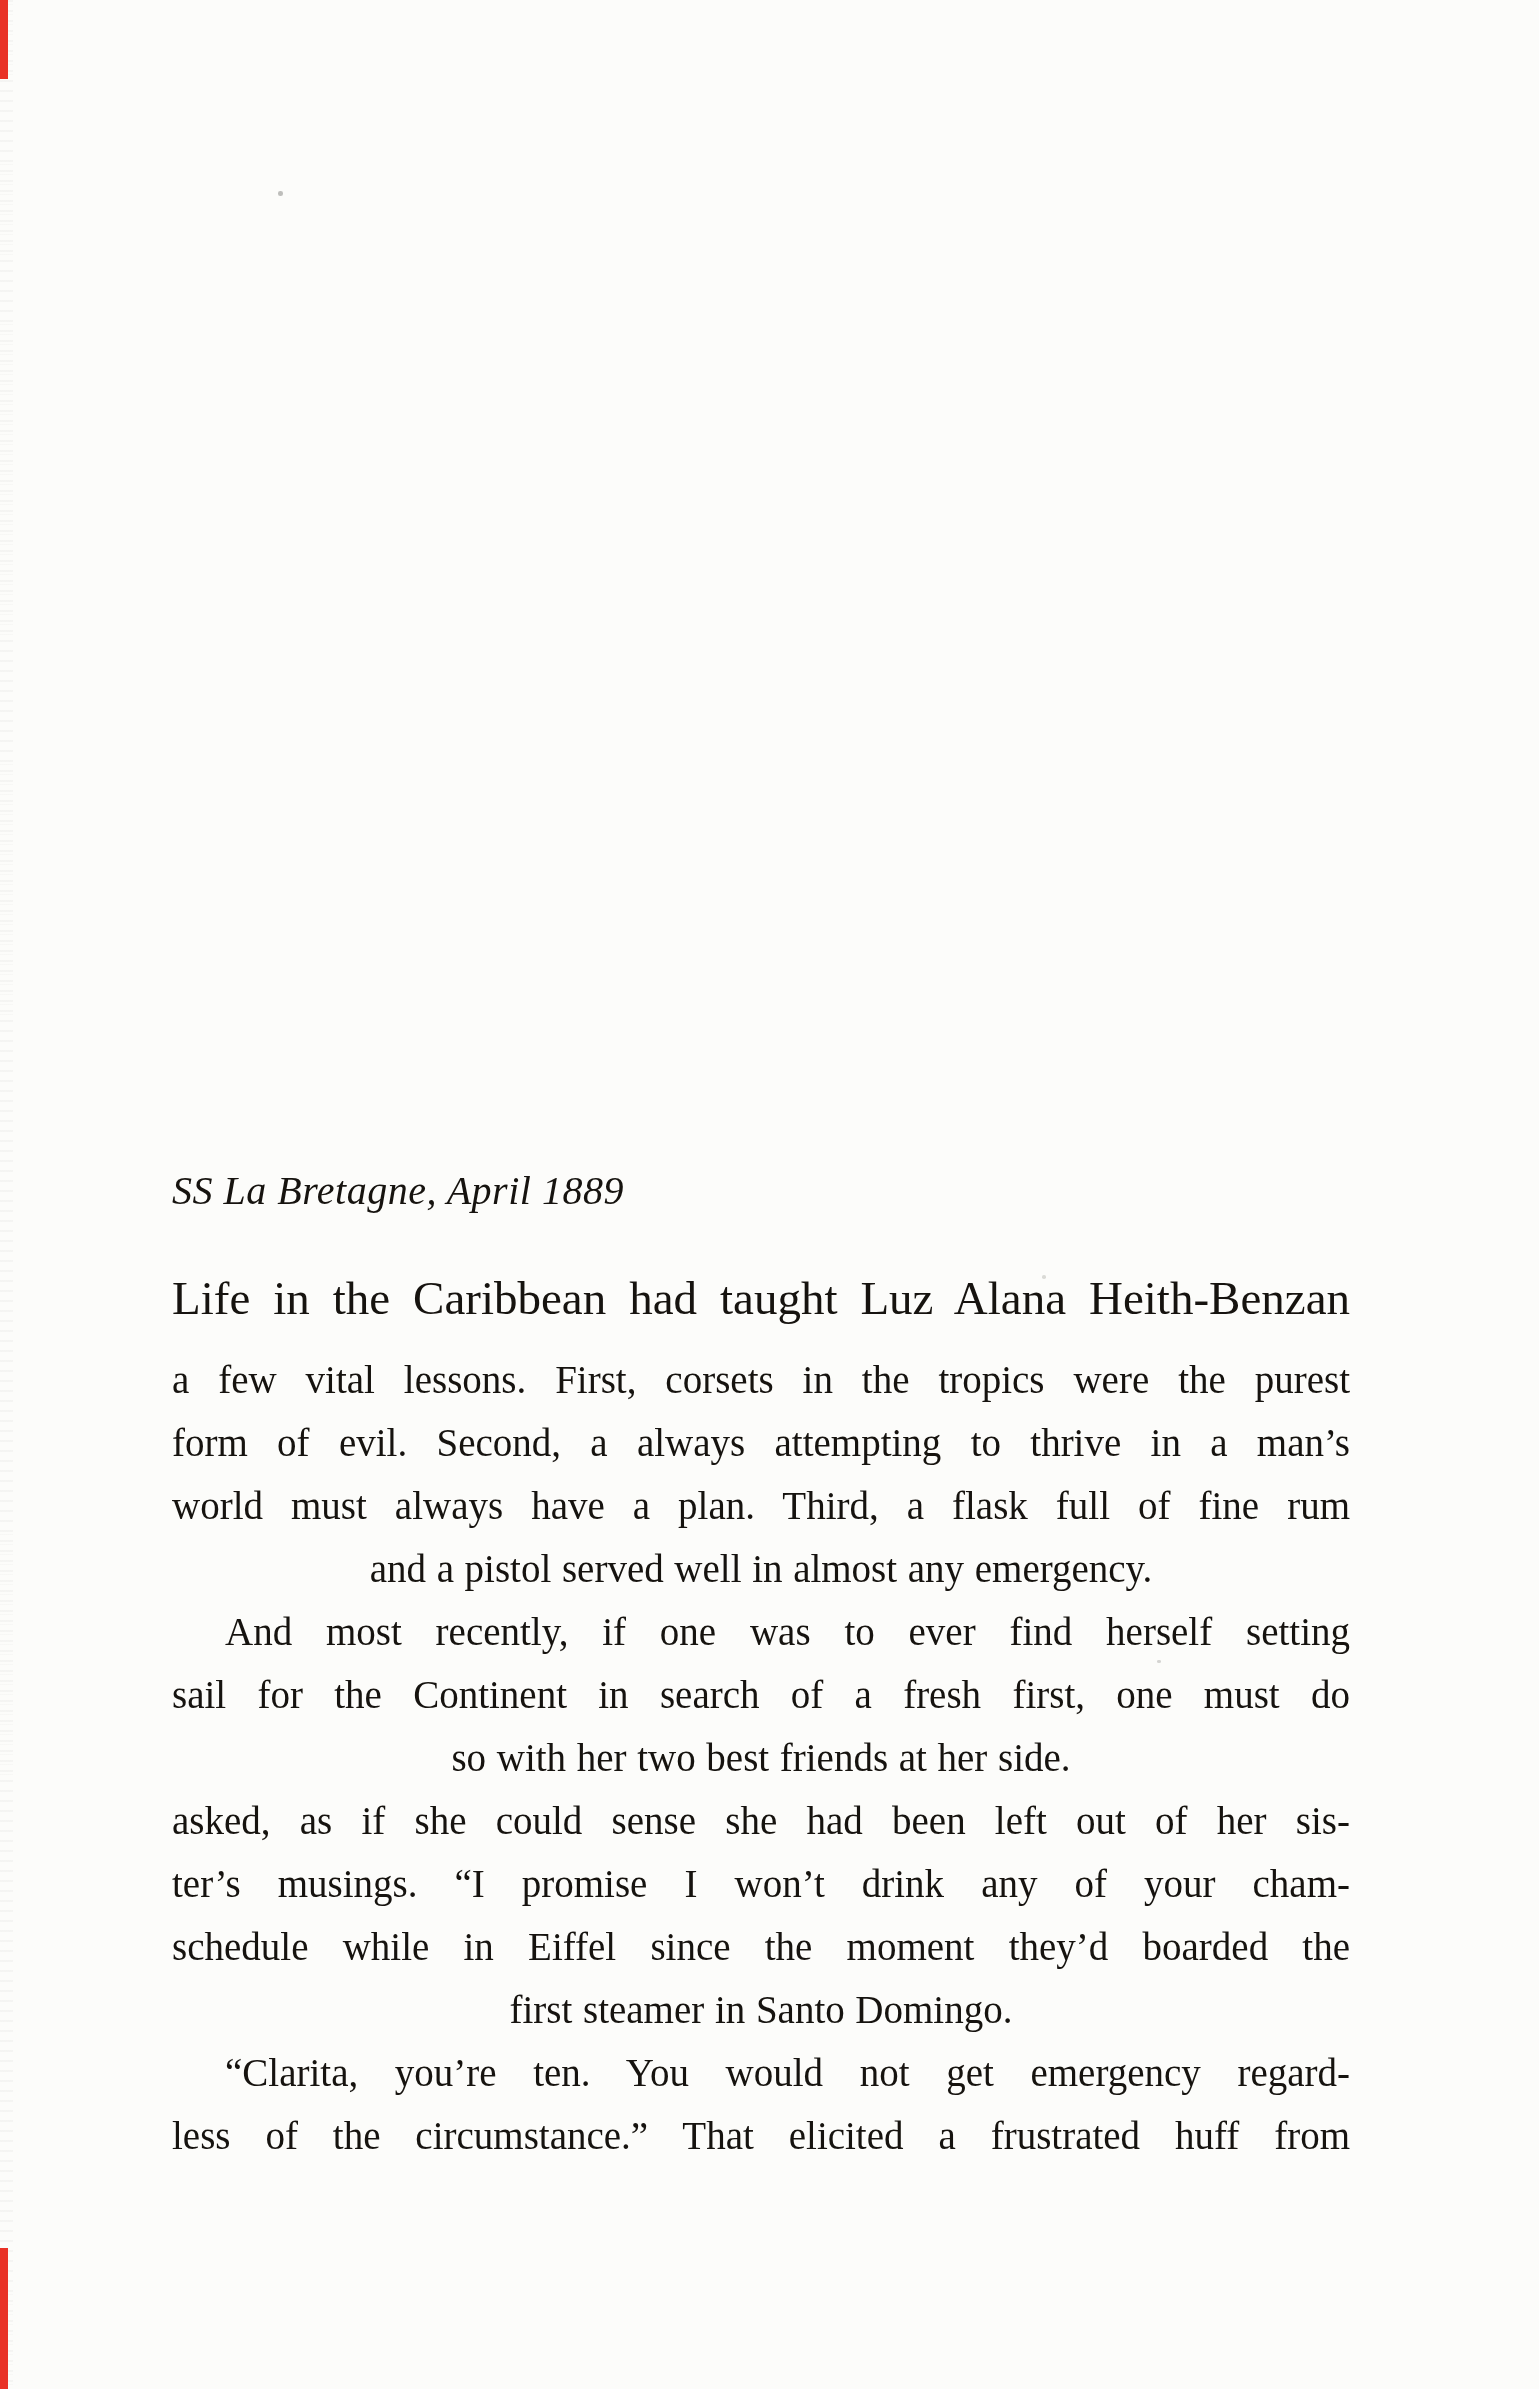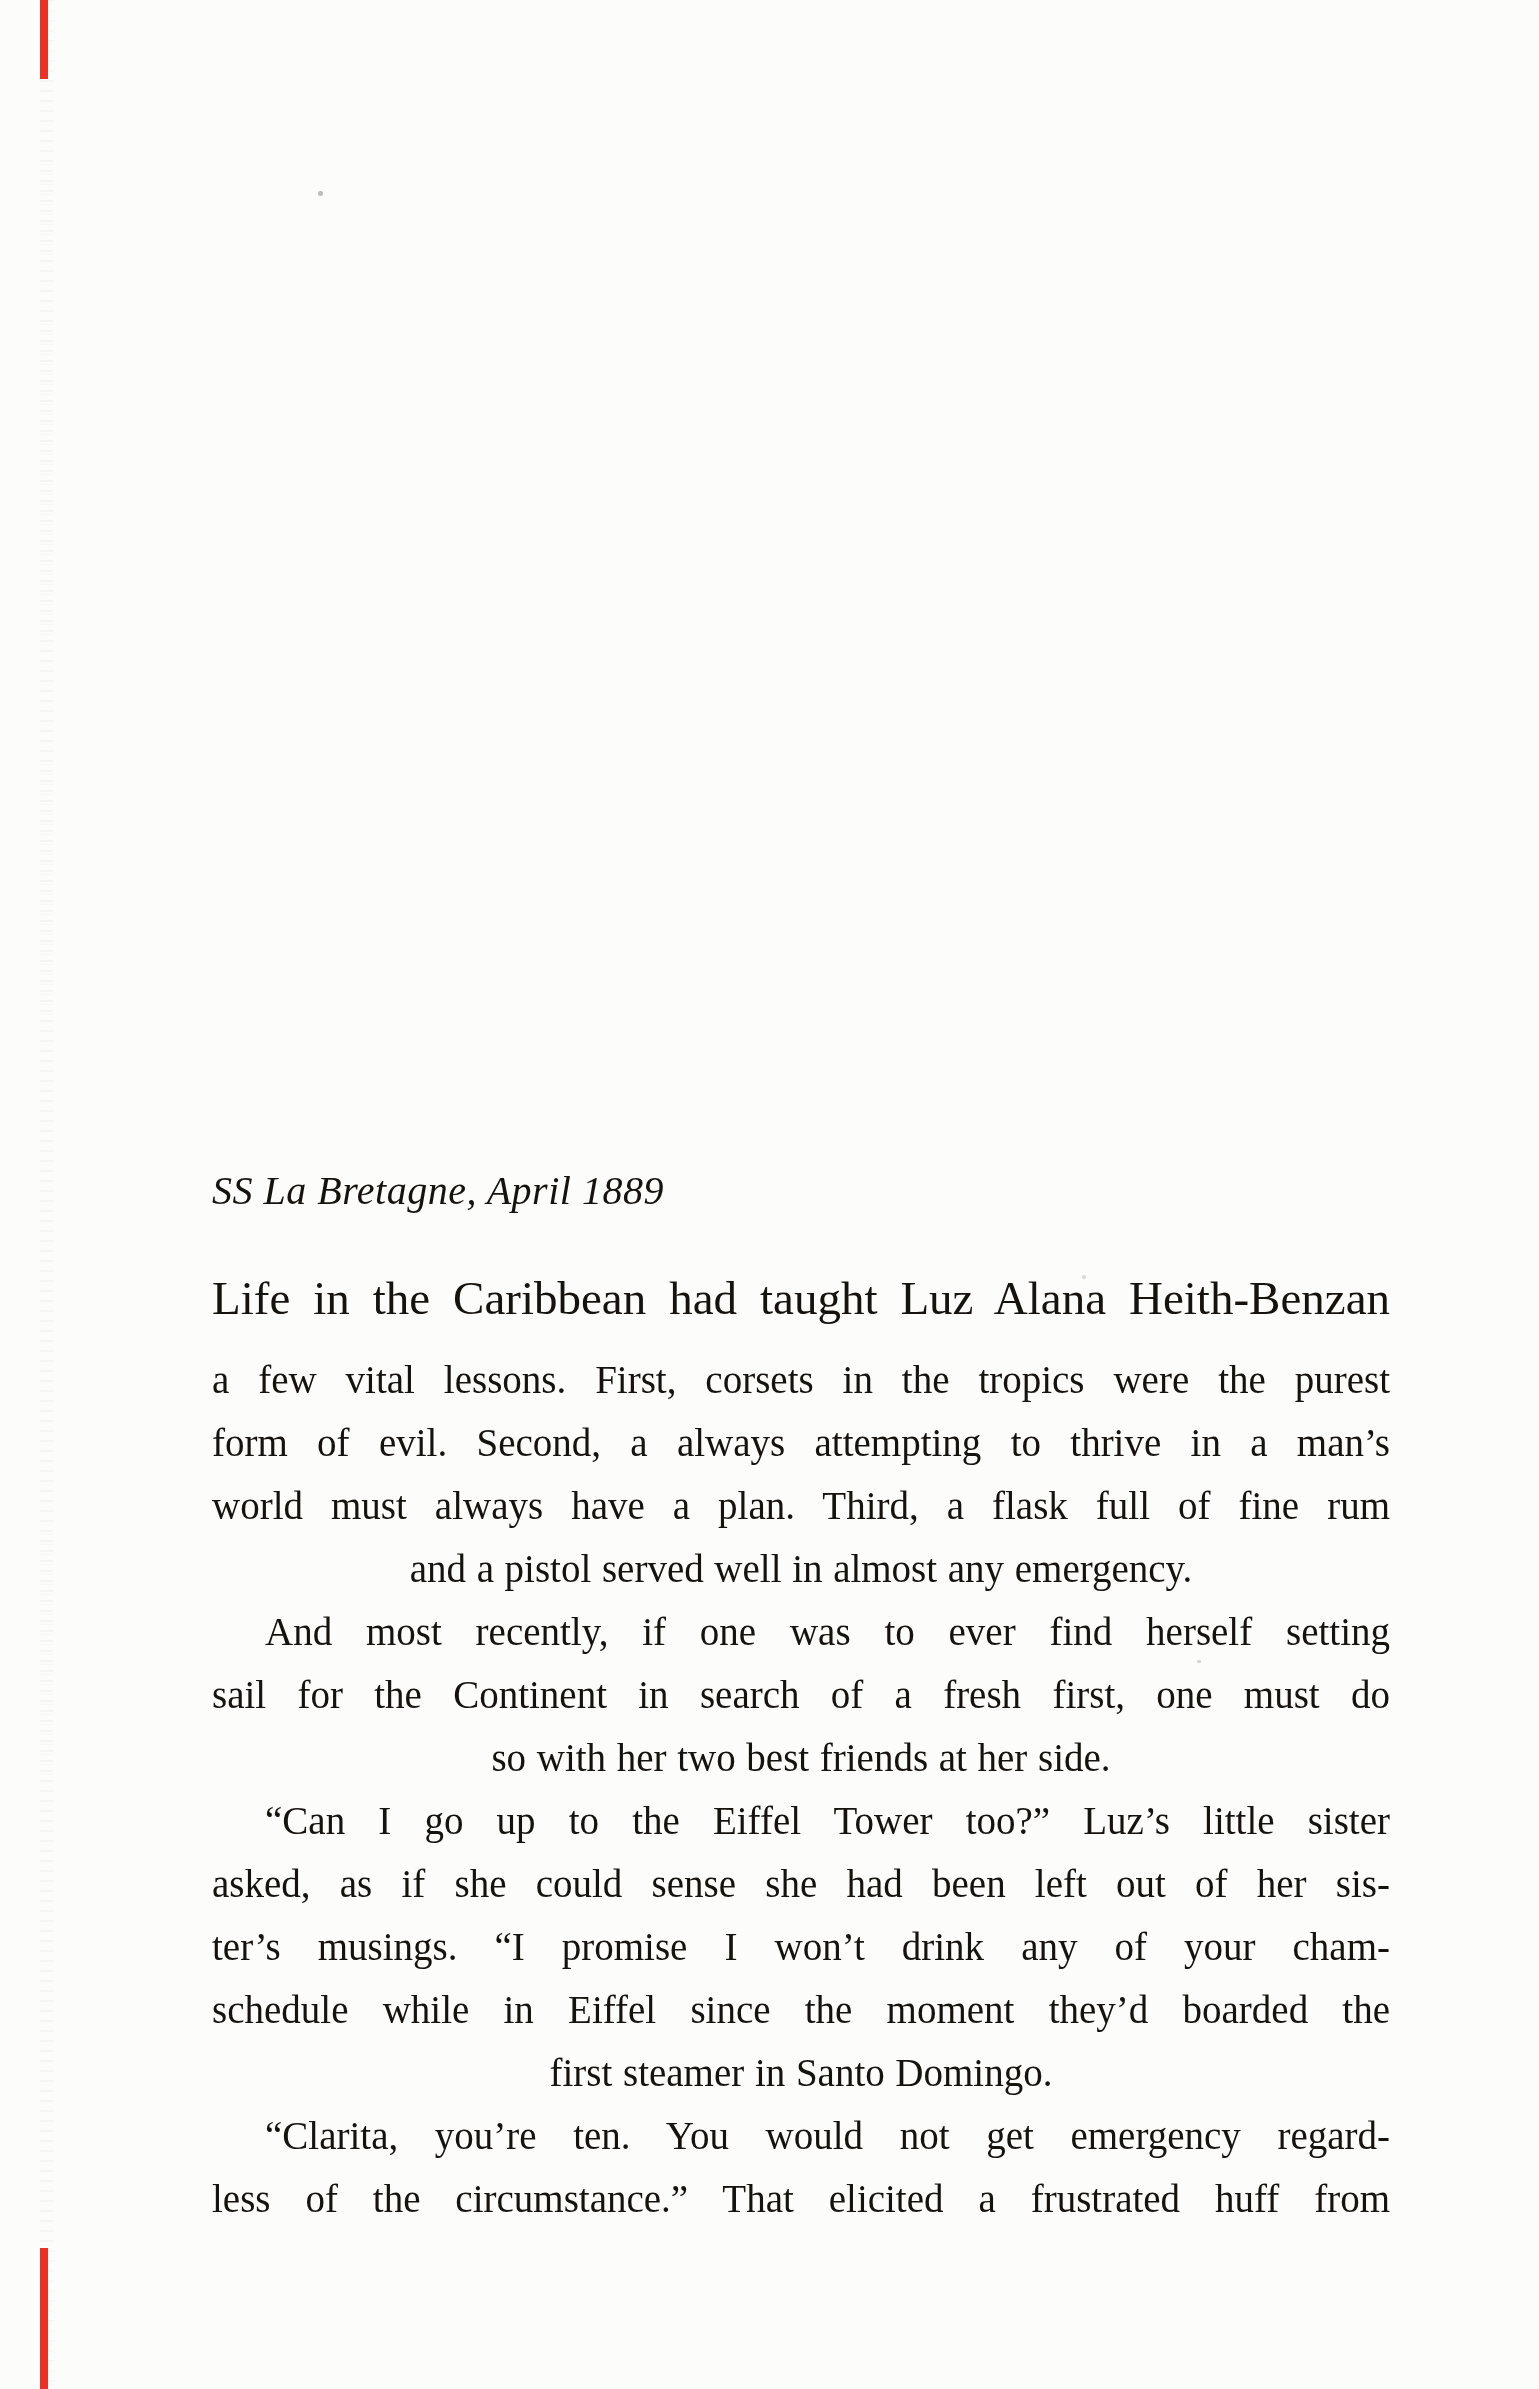--- a/index.html
+++ b/index.html
@@ -12,21 +12,20 @@
     width: 1540px; height: 2389px;
     background: var(--paper);
     font-family: "Liberation Serif", serif;
     color: var(--ink);
     overflow: hidden;
   }
   .page {
     position: relative;
     width: 1326px; height: 2389px;
     background: var(--paper);
-    margin-left: 40px;
   }
   
   .edge-noise {
     position: absolute; left: 0; top: 0;
     width: 12.7px; height: 2389px;
     background: repeating-linear-gradient(
       to bottom,
       rgba(120,120,118,0.10) 0px, rgba(120,120,118,0.10) 1.8px,
       rgba(255,255,255,0) 1.8px, rgba(255,255,255,0) 4.5px,
       rgba(140,140,138,0.07) 4.5px, rgba(140,140,138,0.07) 5.4px,
@@ -103,21 +102,20 @@
           <div class="line j">form of evil. Second, a always attempting to thrive in a man’s</div>
           <div class="line j">world must always have a plan. Third, a flask full of fine rum</div>
           <div class="line">and a pistol served well in almost any emergency.</div>
         </div>
         <div>
           <div class="line j indent">And most recently, if one was to ever find herself setting</div>
           <div class="line j">sail for the Continent in search of a fresh first, one must do</div>
           <div class="line">so with her two best friends at her side.</div>
         </div>
         <div>
-          <div class="line j indent">“Can I go up to the Eiffel Tower too?” Luz’s little sister</div>
           <div class="line j">asked, as if she could sense she had been left out of her sis-</div>
           <div class="line j">ter’s musings. “I promise I won’t drink any of your cham-</div>
           <div class="line j">schedule while in Eiffel since the moment they’d boarded the</div>
           <div class="line">first steamer in Santo Domingo.</div>
         </div>
         <div>
           <div class="line j indent">“Clarita, you’re ten. You would not get emergency regard-</div>
           <div class="line j">less of the circumstance.” That elicited a frustrated huff from</div>
         </div>
       </div>

